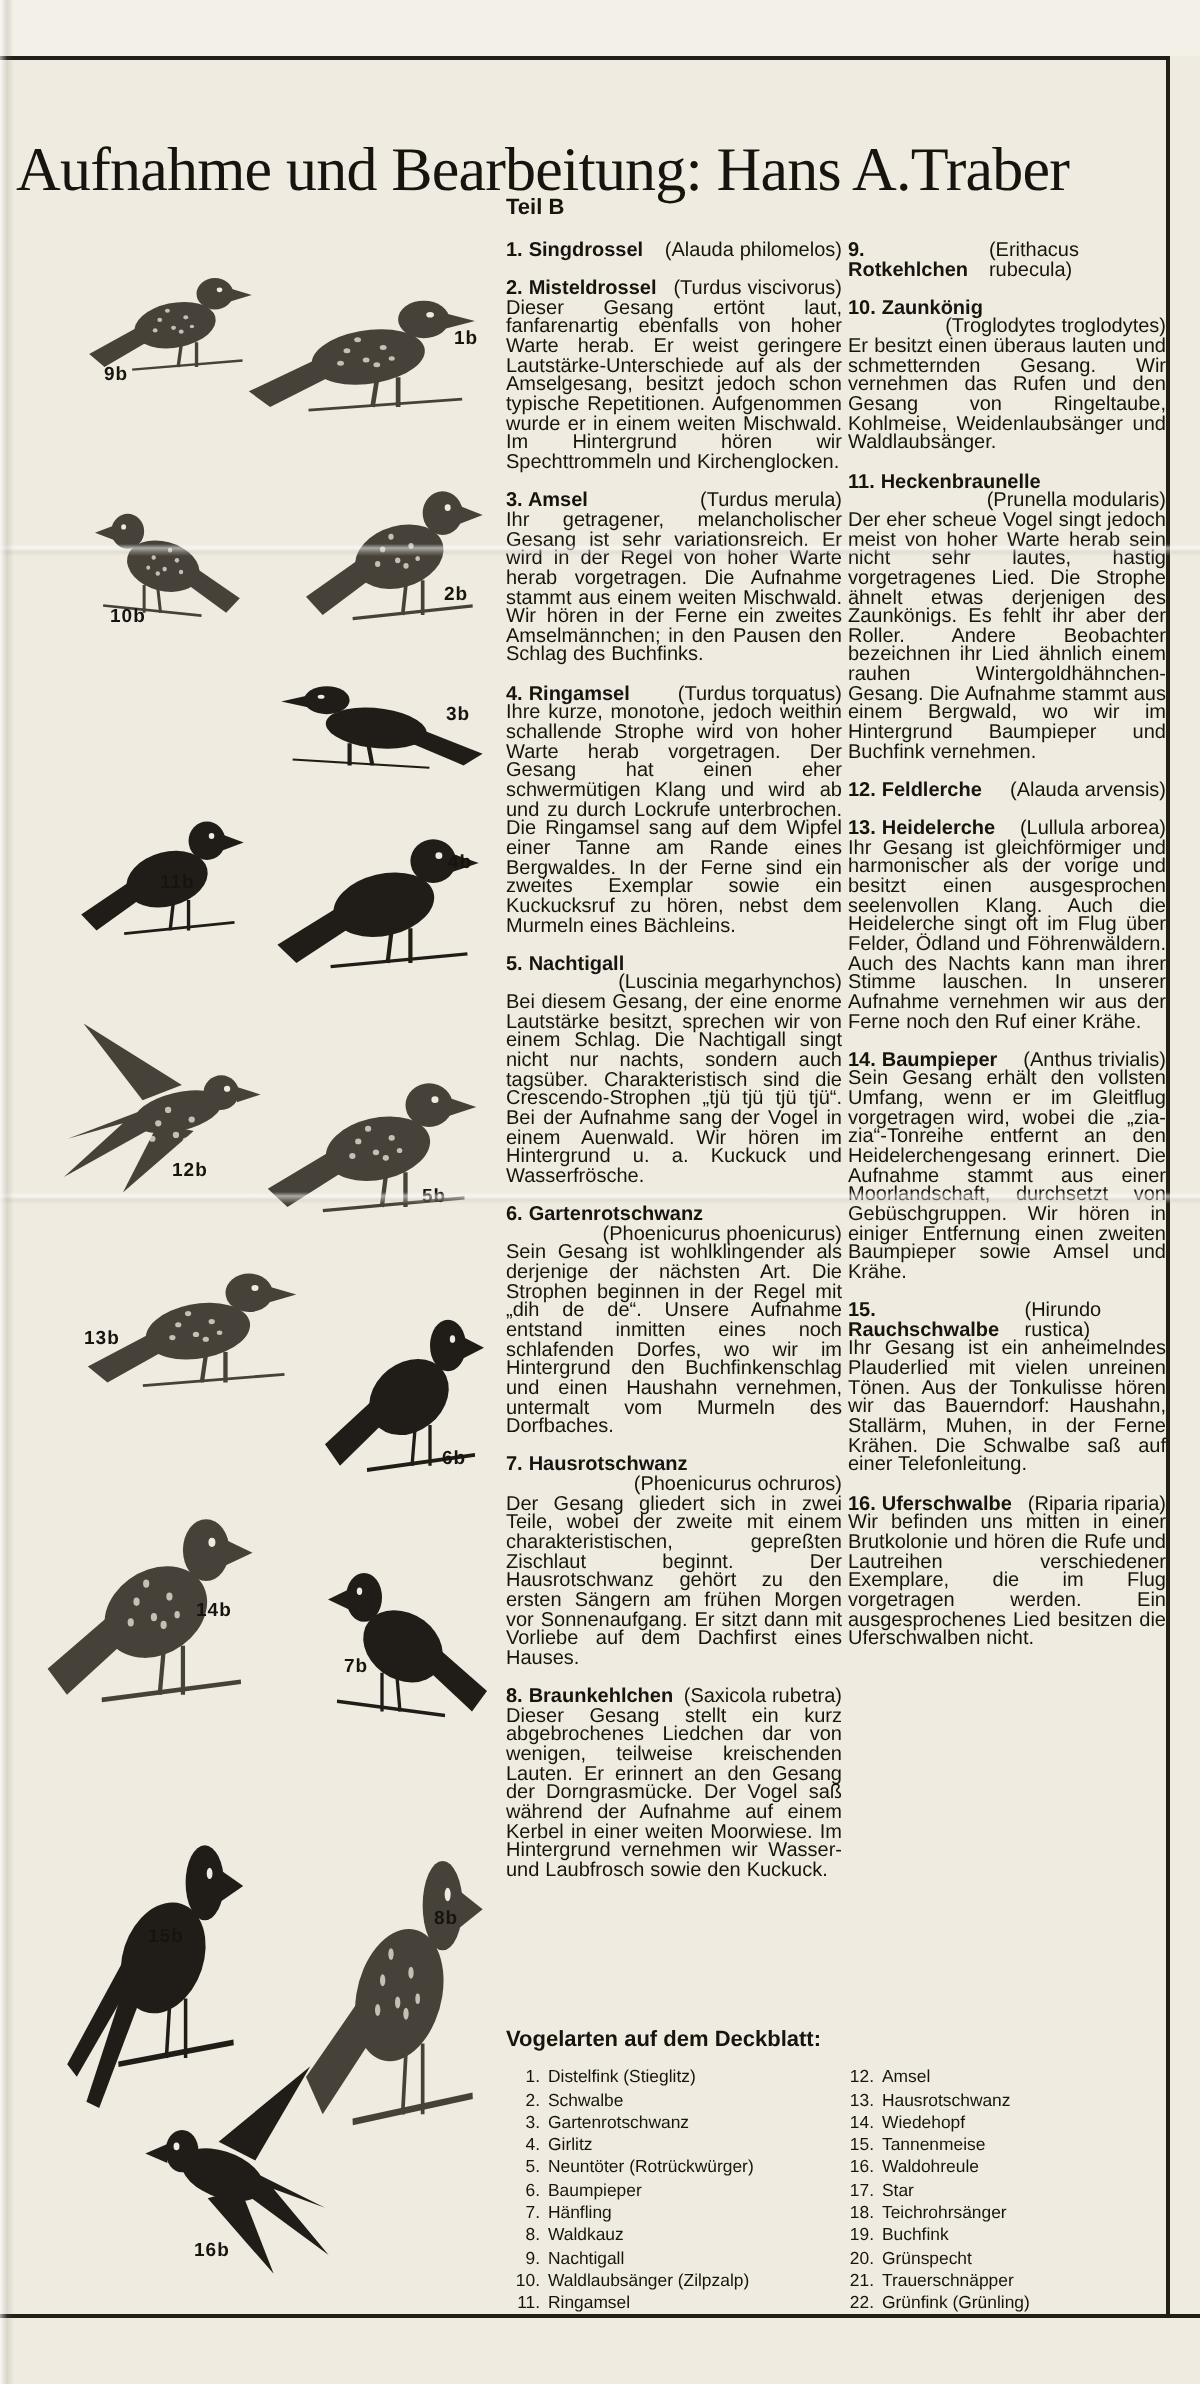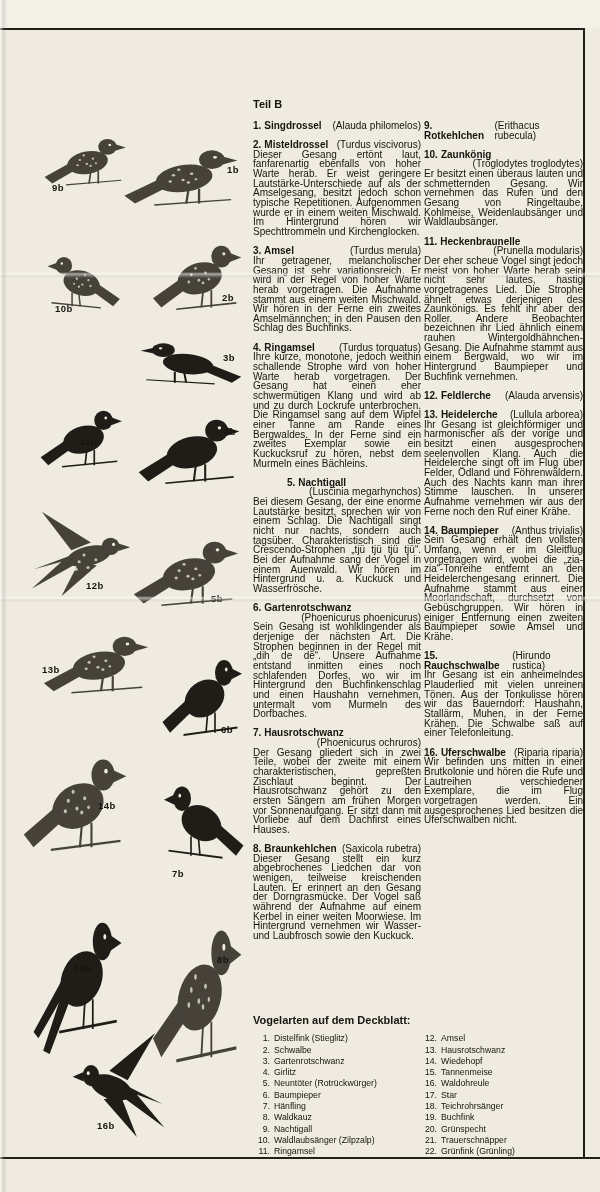--- a/index.html
+++ b/index.html
@@ -42,20 +42,21 @@
 </style>
 </head>
 <body>
 
 <div id="page">
   <div id="topstrip"></div>
   <div id="rule-top" class="rule"></div>
   <div id="rule-right" class="rule"></div>
   <div id="rule-bottom" class="rule"></div>
 
+  <h1 id="title">Aufnahme und Bearbeitung: Hans A.Traber</h1>
   <div id="teilb">Teil B</div>
 
   <div id="birds">
       <div class="bird" style="left: 40px; top: 122px; width: 92px; height: 72px;">
         <svg viewBox="0 0 120 110" preserveAspectRatio="none">
           <polygon points="6,84 40,62 48,72 16,94" fill="#46423a"></polygon>
       <ellipse cx="62" cy="62" rx="27" ry="17" transform="rotate(-14 62 62)" fill="#46423a"></ellipse>
       <circle cx="88" cy="38" r="12" fill="#46423a"></circle>
       <polygon points="98,34 112,39 98,44" fill="#46423a"></polygon>
       <circle cx="91" cy="35" r="1.8" fill="#efebe0"></circle>
@@ -272,21 +273,21 @@
         <svg viewBox="0 0 120 110" preserveAspectRatio="none" style="transform:scaleX(-1)">
           <polygon points="6,84 40,62 48,72 16,94" fill="#201d18"></polygon>
       <ellipse cx="62" cy="62" rx="27" ry="17" transform="rotate(-14 62 62)" fill="#201d18"></ellipse>
       <circle cx="88" cy="38" r="12" fill="#201d18"></circle>
       <polygon points="98,34 112,39 98,44" fill="#201d18"></polygon>
       <circle cx="91" cy="35" r="1.8" fill="#efebe0"></circle>
       <path d="M66,77 L64,94 M76,75 L76,94" stroke="#201d18" stroke-width="2.2" fill="none"></path>
       <path d="M34,96 L106,89" stroke="#201d18" stroke-width="1.8" fill="none"></path>
       </svg>
       </div>
-      <span class="blabel" style="left: 172px; top: 868px;">7b</span>
+      <span class="blabel" style="left: 172px; top: 828px;">7b</span>
       <div class="bird" style="left: 32px; top: 882px; width: 96px; height: 172px;">
         <svg viewBox="0 0 120 110" preserveAspectRatio="none">
           <polygon points="14,108 42,64 50,72 22,110" fill="#201d18"></polygon>
           <polygon points="2,96 38,62 44,68 8,100" fill="#201d18"></polygon>
       <ellipse cx="62" cy="62" rx="27" ry="17" transform="rotate(-14 62 62)" fill="#201d18"></ellipse>
       <circle cx="88" cy="38" r="12" fill="#201d18"></circle>
       <polygon points="98,34 112,39 98,44" fill="#201d18"></polygon>
       <circle cx="91" cy="35" r="1.8" fill="#efebe0"></circle>
       <path d="M66,77 L64,94 M76,75 L76,94" stroke="#201d18" stroke-width="2.2" fill="none"></path>
       <path d="M34,96 L106,89" stroke="#201d18" stroke-width="1.8" fill="none"></path>
@@ -351,21 +352,21 @@
       </article>
       <article class="entry">
         <div class="ehead">
           <span>4. Ringamsel</span>
           <span class="latin">(Turdus torquatus)</span>
         </div>
         <p>Ihre kurze, monotone, jedoch weithin schallende Strophe wird von hoher Warte herab vorgetragen. Der Gesang hat einen eher schwermütigen Klang und wird ab und zu durch Lockrufe unterbrochen. Die Ringamsel sang auf dem Wipfel einer Tanne am Rande eines Bergwaldes. In der Ferne sind ein zweites Exemplar sowie ein Kuckucksruf zu hören, nebst dem Murmeln eines Bächleins.</p>
       </article>
       <article class="entry">
         <div class="ehead">
-          <span style="font-weight: 700; margin-left: 34px;">5. Nachtigall</span>
+          <span style="font-weight: 700;">5. Nachtigall</span>
         </div>
         <div class="latin-line">(Luscinia megarhynchos)</div>
         <p>Bei diesem Gesang, der eine enorme Lautstärke besitzt, sprechen wir von einem Schlag. Die Nachtigall singt nicht nur nachts, sondern auch tagsüber. Charakteristisch sind die Crescendo-Strophen „tjü tjü tjü tjü“. Bei der Aufnahme sang der Vogel in einem Auenwald. Wir hören im Hintergrund u. a. Kuckuck und Wasserfrösche.</p>
       </article>
       <article class="entry">
         <div class="ehead">
           <span style="font-weight: 700;">6. Gartenrotschwanz</span>
         </div>
         <div class="latin-line">(Phoenicurus phoenicurus)</div>
         <p>Sein Gesang ist wohlklingender als derjenige der nächsten Art. Die Strophen beginnen in der Regel mit „dih de de“. Unsere Aufnahme entstand inmitten eines noch schlafenden Dorfes, wo wir im Hintergrund den Buchfinkenschlag und einen Haushahn vernehmen, untermalt vom Murmeln des Dorfbaches.</p>

